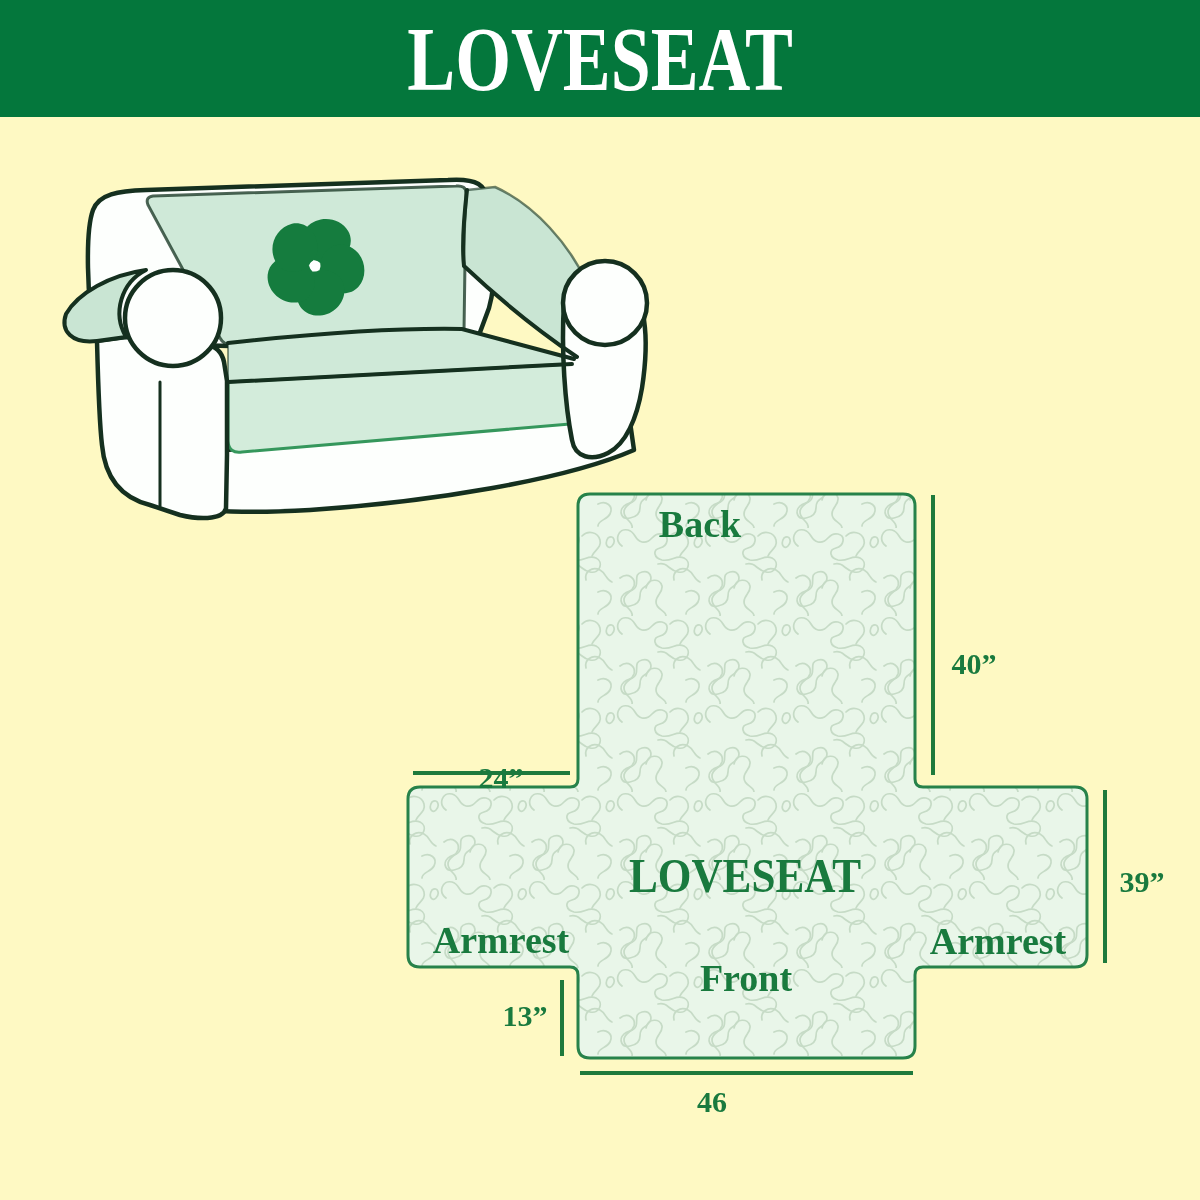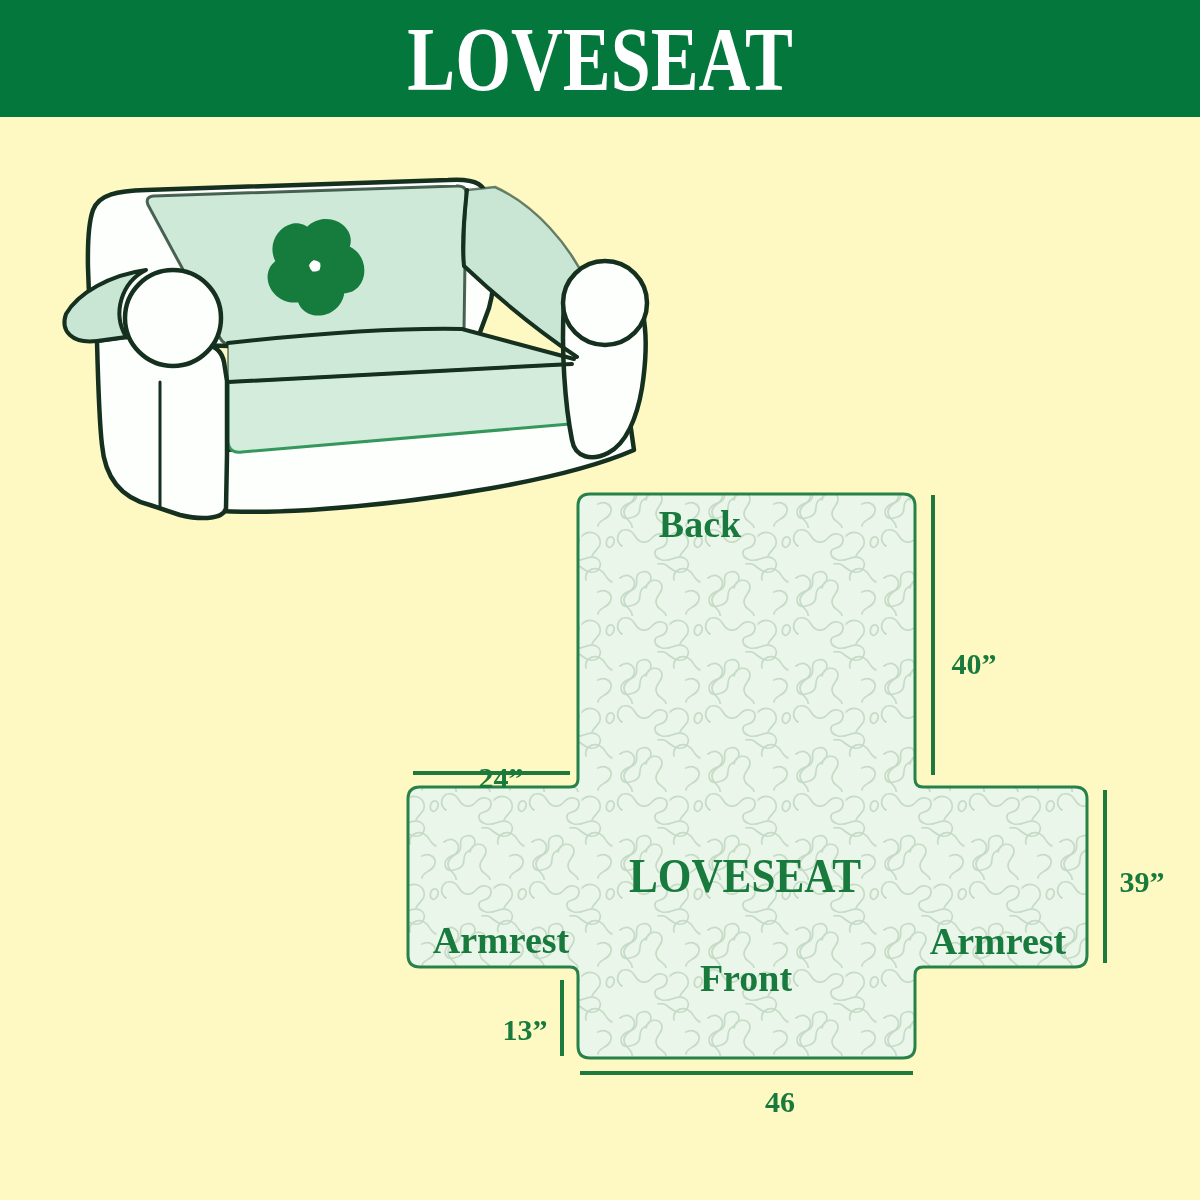--- a/index.html
+++ b/index.html
@@ -119,15 +119,15 @@
 
   <div class="lbl s38" style="left:700px;top:524px;text-align:right;">Back</div>
   <div class="lbl s48 squeeze" style="left:745px;top:876px;">LOVESEAT</div>
   <div class="lbl s38" style="left:501px;top:940px;">Armrest</div>
   <div class="lbl s38" style="left:998px;top:941px;">Armrest</div>
   <div class="lbl s38" style="left:746px;top:978px;">Front</div>
 
   <div class="lbl s42" style="left:974px;top:664px;">40”</div>
   <div class="lbl s42" style="left:501px;top:768px;margin-top:10px;">24”</div>
   <div class="lbl s42" style="left:1142px;top:882px;">39”</div>
-  <div class="lbl s42" style="left:525px;top:1016px;margin-top:14px;">13”</div>
-  <div class="lbl s42" style="left:780px;top:1102px;">46</div>
+  <div class="lbl s42" style="left:525px;top:1016px;">13”</div>
+  <div class="lbl s42" style="left:712px;top:1102px;">46</div>
 </div>
 
 </body></html>

